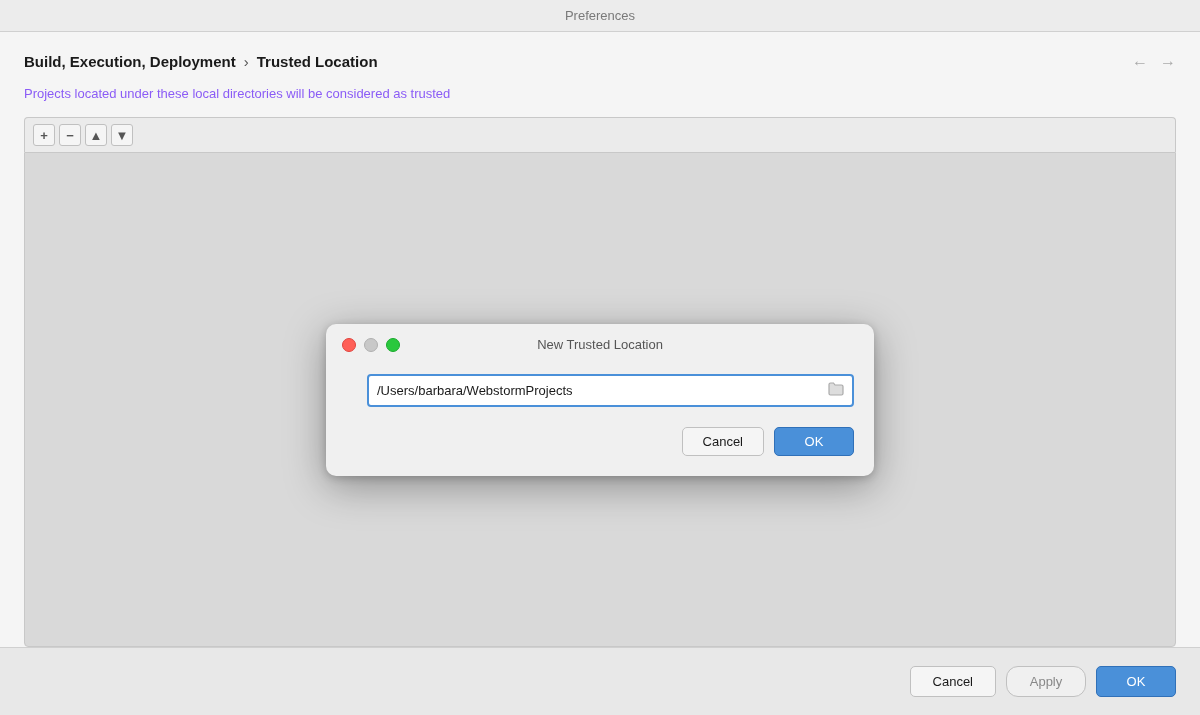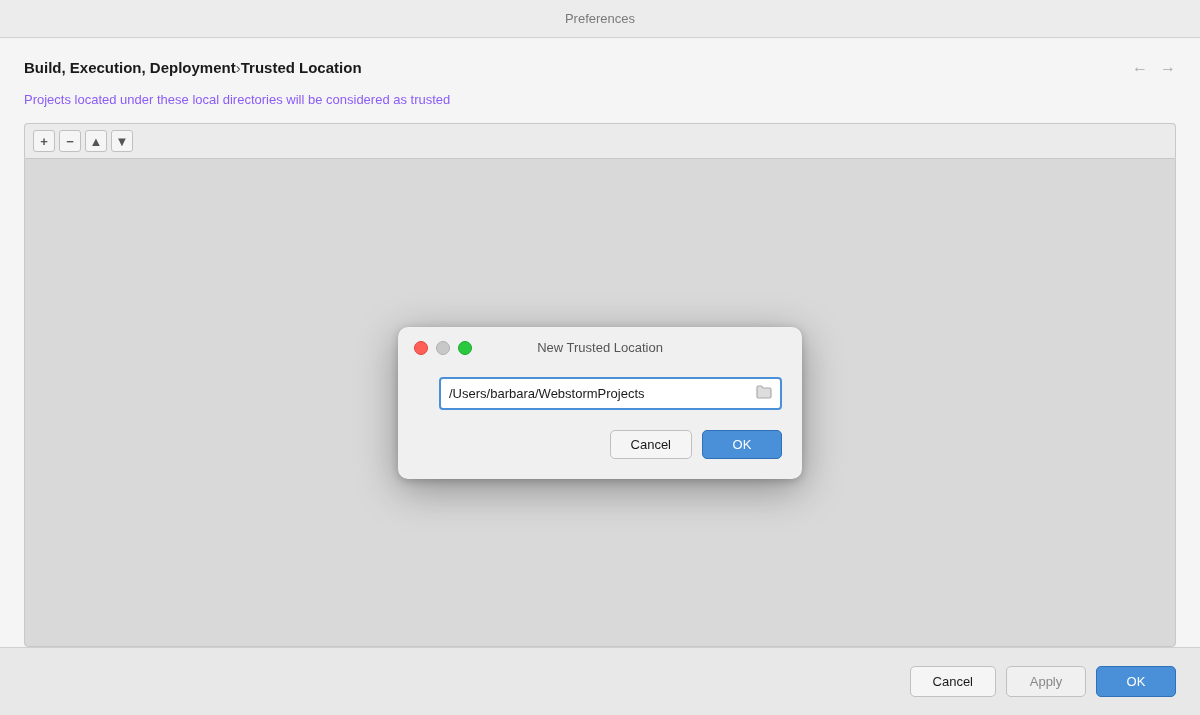--- a/index.html
+++ b/index.html
@@ -15,21 +15,21 @@
       font-family: -apple-system, BlinkMacSystemFont, "SF Pro Text", "Helvetica Neue", Arial, sans-serif;
       font-size: 13px;
       overflow: hidden;
       display: flex;
       flex-direction: column;
     }
 
     
     .title-bar {
       background: #ececec;
-      height: 38px;
+      height: 32px;
       display: flex;
       align-items: center;
       justify-content: center;
       border-bottom: 1px solid #d0d0d0;
       flex-shrink: 0;
     }
 
     .title-bar-text {
       color: #7a7a7a;
       font-size: 13px;
@@ -50,21 +50,21 @@
     .breadcrumb-row {
       display: flex;
       align-items: center;
       justify-content: space-between;
       margin-bottom: 16px;
     }
 
     .breadcrumb {
       display: flex;
       align-items: center;
-      gap: 0;
+      gap: 8px;
     }
 
     .breadcrumb-item {
       font-size: 15px;
       font-weight: 700;
       color: #1a1a1a;
     }
 
     .breadcrumb-separator {
       font-size: 15px;
@@ -140,21 +140,21 @@
       display: flex;
       align-items: center;
       justify-content: center;
     }
 
     
     .dialog {
       background: #f0f0f0;
       border-radius: 10px;
       box-shadow: 0 10px 40px rgba(0,0,0,0.35), 0 2px 8px rgba(0,0,0,0.2);
-      width: 404px;
+      width: 548px;
       padding: 0;
       overflow: hidden;
     }
 
     .dialog-titlebar {
       display: flex;
       align-items: center;
       padding: 14px 16px 10px 16px;
       position: relative;
     }
@@ -274,21 +274,21 @@
       gap: 10px;
       flex-shrink: 0;
     }
 
     .btn-apply {
       background: #f0f0f0;
       border: 1px solid #c0c0c0;
       color: #888;
       padding: 7px 22px;
       font-size: 13px;
-      border-radius: 5px;
+      border-radius: 12px;
       cursor: default;
       font-family: -apple-system, BlinkMacSystemFont, "SF Pro Text", "Helvetica Neue", Arial, sans-serif;
       min-width: 80px;
     }
 
     .btn-cancel-bottom {
       background: #f5f5f5;
       border: 1px solid #c0c0c0;
       color: #1a1a1a;
       padding: 7px 22px;

